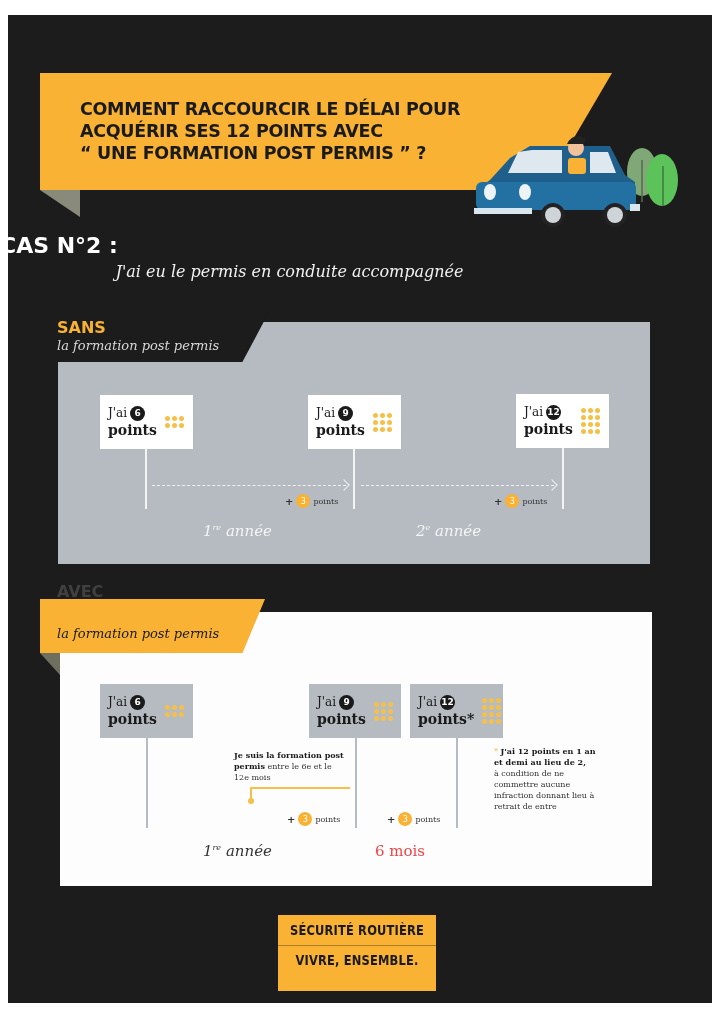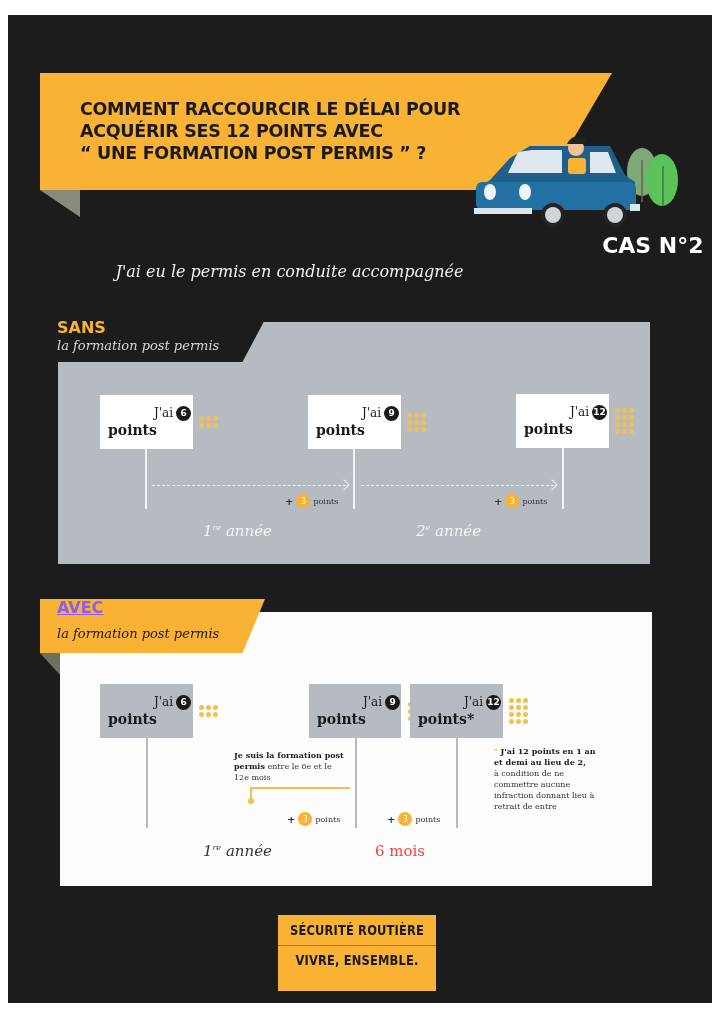--- a/index.html
+++ b/index.html
@@ -13,21 +13,21 @@
             clip-path: polygon(0 0, 100% 0, 88% 100%, 0 100%); }
   .banner-fold { position: absolute; left: 40px; top: 190px; width: 40px; height: 27px; background: #8a8a7a;
             clip-path: polygon(0 0, 100% 0, 100% 100%); }
   .banner-title { position: absolute; left: 80px; top: 98px; width: 460px; font-family: "DejaVu Sans", sans-serif;
             font-weight: 900; font-size: 17.5px; line-height: 22px; color: #1a1a1a; letter-spacing: -0.3px; }
 
   
   .car { position: absolute; left: 470px; top: 130px; width: 220px; height: 100px; }
 
   
-  .case-title { position: absolute; left: 0; width: 720px; top: 233px; text-align: right; color: #fff;
+  .case-title { position: absolute; left: 0; width: 720px; top: 233px; text-align: left; color: #fff;
             font-family: "DejaVu Sans", sans-serif; font-weight: 900; font-size: 22px; }
   .case-sub { position: absolute; left: 0; width: 579px; top: 262px; text-align: center; color: #f2f2f2;
             font-family: "DejaVu Serif", serif; font-style: italic; font-size: 16px; }
 
   
   .sec-label { position: absolute; left: 57px; font-family: "DejaVu Sans", sans-serif; font-weight: 900; font-size: 16px; }
   .sec-sub { position: absolute; left: 57px; font-family: "DejaVu Serif", serif; font-style: italic; font-size: 13px; }
 
   
   .sans-panel { position: absolute; left: 58px; top: 322px; width: 592px; height: 242px; background: #b5bbc0; }
@@ -39,21 +39,21 @@
   .avec-tab { position: absolute; left: 40px; top: 599px; width: 225px; height: 54px; background: #f9b233;
             clip-path: polygon(0 0, 100% 0, 90% 100%, 0 100%); }
   .avec-fold { position: absolute; left: 40px; top: 653px; width: 20px; height: 22px; background: #6f6f5f;
             clip-path: polygon(0 0, 100% 0, 100% 100%); }
 
   
   .sign { position: absolute; height: 54px; display: flex; align-items: center; padding: 0 8px; }
   .sign.white { background: #ffffff; }
   .sign.grey { background: #b5bbc0; }
   .sign-text { font-family: "DejaVu Serif", serif; color: #1a1a1a; line-height: 17px; }
-  .sign-jai { font-size: 12px; display: flex; align-items: center; gap: 3px; margin-left: 46px; }
+  .sign-jai { font-size: 12px; display: flex; align-items: center; gap: 3px; }
   .num-badge { display: inline-flex; align-items: center; justify-content: center; width: 15px; height: 15px;
                border-radius: 50%; background: #1a1a1a; color: #fff; font-family: "DejaVu Sans", sans-serif;
                font-size: 9px; font-weight: bold; }
   .sign-points { font-size: 14px; font-weight: bold; }
   .dots { display: grid; gap: 2px; margin-left: 8px; }
   .dot { width: 5px; height: 5px; border-radius: 50%; background: #f5c04a; }
 
   .pole { position: absolute; width: 2px; }
   .pole.white { background: #f4f4f4; }
   .pole.grey { background: #b5bbc0; }
@@ -210,21 +210,21 @@
   <span class="plus-badge">3</span>
   <span>points</span>
 </div>
 
 <div class="year" style="left:203px; top:522px; color:#f5f5f5;"><span>1</span><sup>re</sup> <span>année</span></div>
 <div class="year" style="left:416px; top:522px; color:#f5f5f5;"><span>2</span><sup>e</sup> <span>année</span></div>
 
 <div class="avec-panel"></div>
 <div class="avec-tab"></div>
 <div class="avec-fold"></div>
-<div class="sec-label" style="top:598px; color:#8b5cf6;text-decoration:underline;">AVEC</div>
+<div class="sec-label" style="top:582px; color:#404040;">AVEC</div>
 <div class="sec-sub" style="top:626px; color:#1a1a1a;">la formation post permis</div>
 
 <div class="sign grey" style="left:100px; top:684px; width:93px;">
   <div class="sign-text">
     <div class="sign-jai">
         <span>J'ai</span>
         <span class="num-badge">6</span>
       </div>
     <div class="sign-points">points</div>
   </div>

